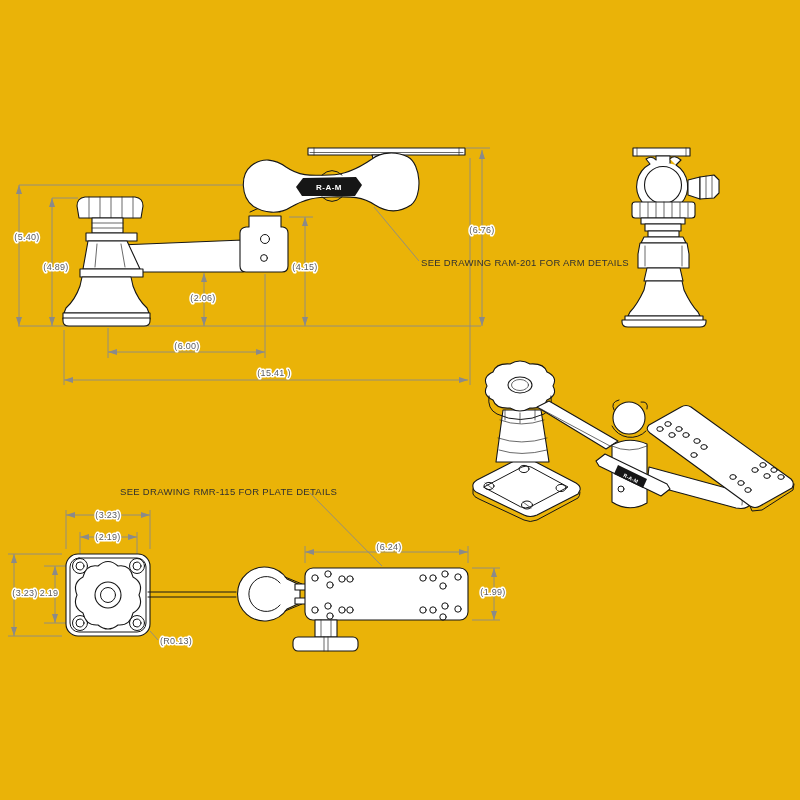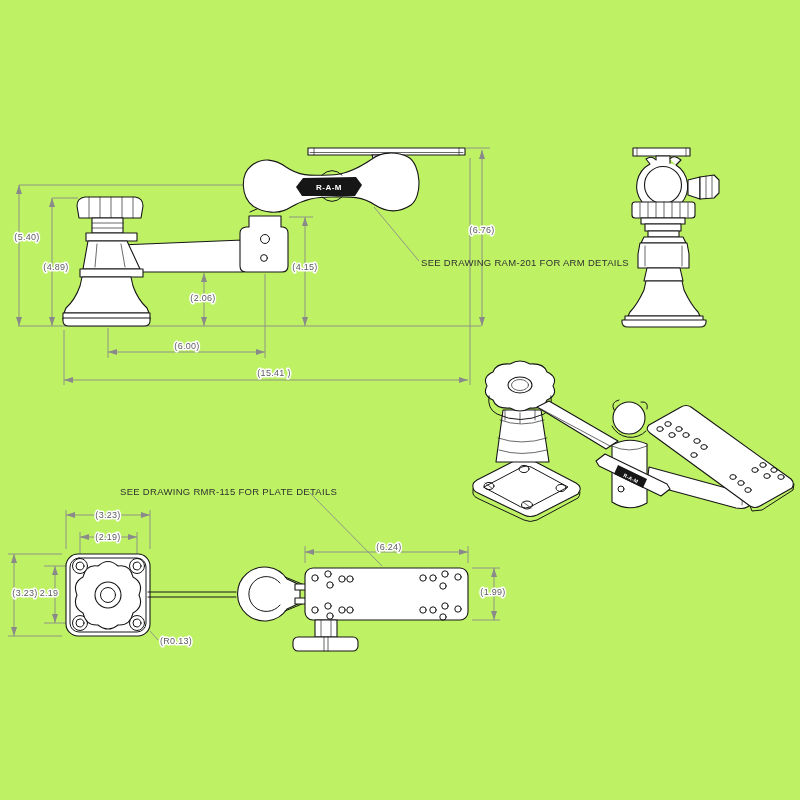--- a/index.html
+++ b/index.html
@@ -1,16 +1,16 @@
 <!DOCTYPE html>
 <html><head>
 <meta charset="utf-8">
 <style>
   html,body{margin:0;padding:0;background:#fff;}
-  #stage{width:800px;height:800px;position:relative;background:#bef264;}
+  #stage{width:800px;height:800px;position:relative;background:#eab308;}
   svg{display:block;}
   .part{fill:#fff;stroke:#161616;stroke-width:1.1;stroke-linejoin:round;stroke-linecap:round;}
   .pline{fill:none;stroke:#161616;stroke-width:1;stroke-linejoin:round;stroke-linecap:round;}
   .pthin{fill:none;stroke:#2a2a2a;stroke-width:.7;stroke-linecap:round;}
   .pfill{fill:#161616;stroke:none;}
   .dim{fill:none;stroke:#8a8a8a;stroke-width:.9;}
   .dimtxt{font:9px "Liberation Sans",sans-serif;fill:#5c5c5c;letter-spacing:.3px;
           paint-order:stroke;stroke:#fff;stroke-width:3px;stroke-linejoin:round;text-anchor:middle;}
   .dimtxt.noanchor{text-anchor:start;}
   .note{font:9.5px "Liberation Sans",sans-serif;fill:#303030;letter-spacing:.3px;}

